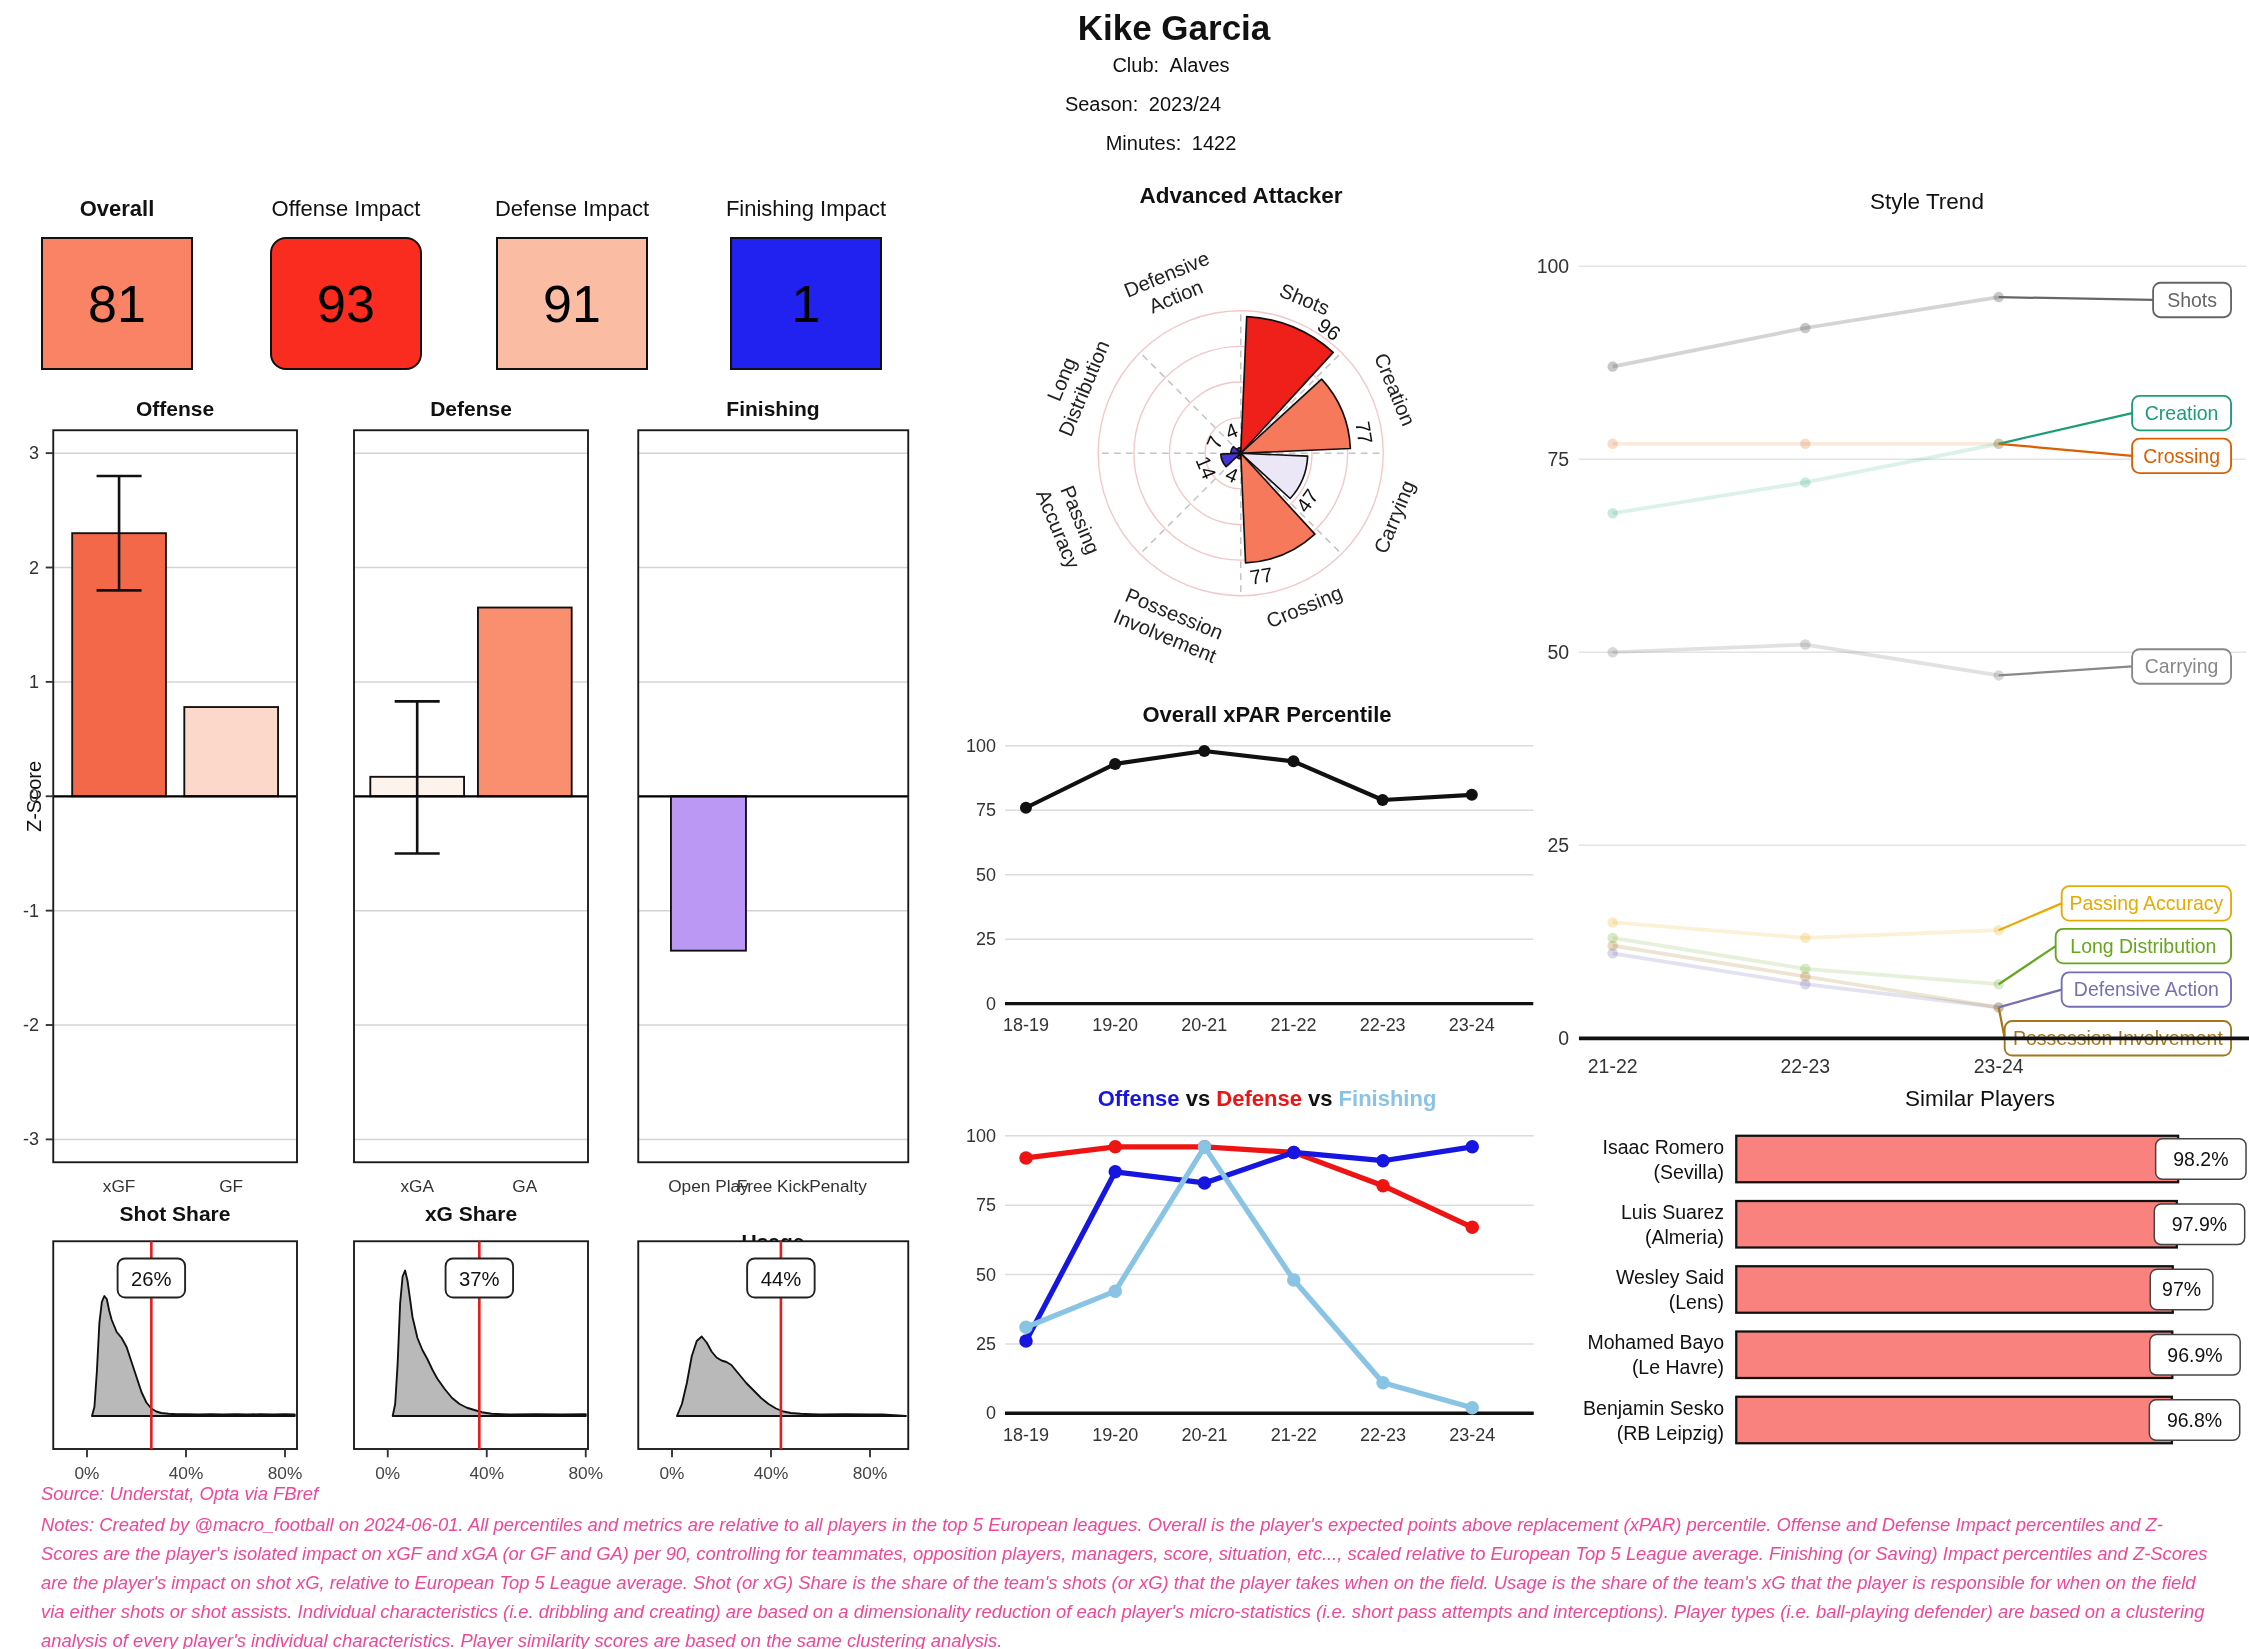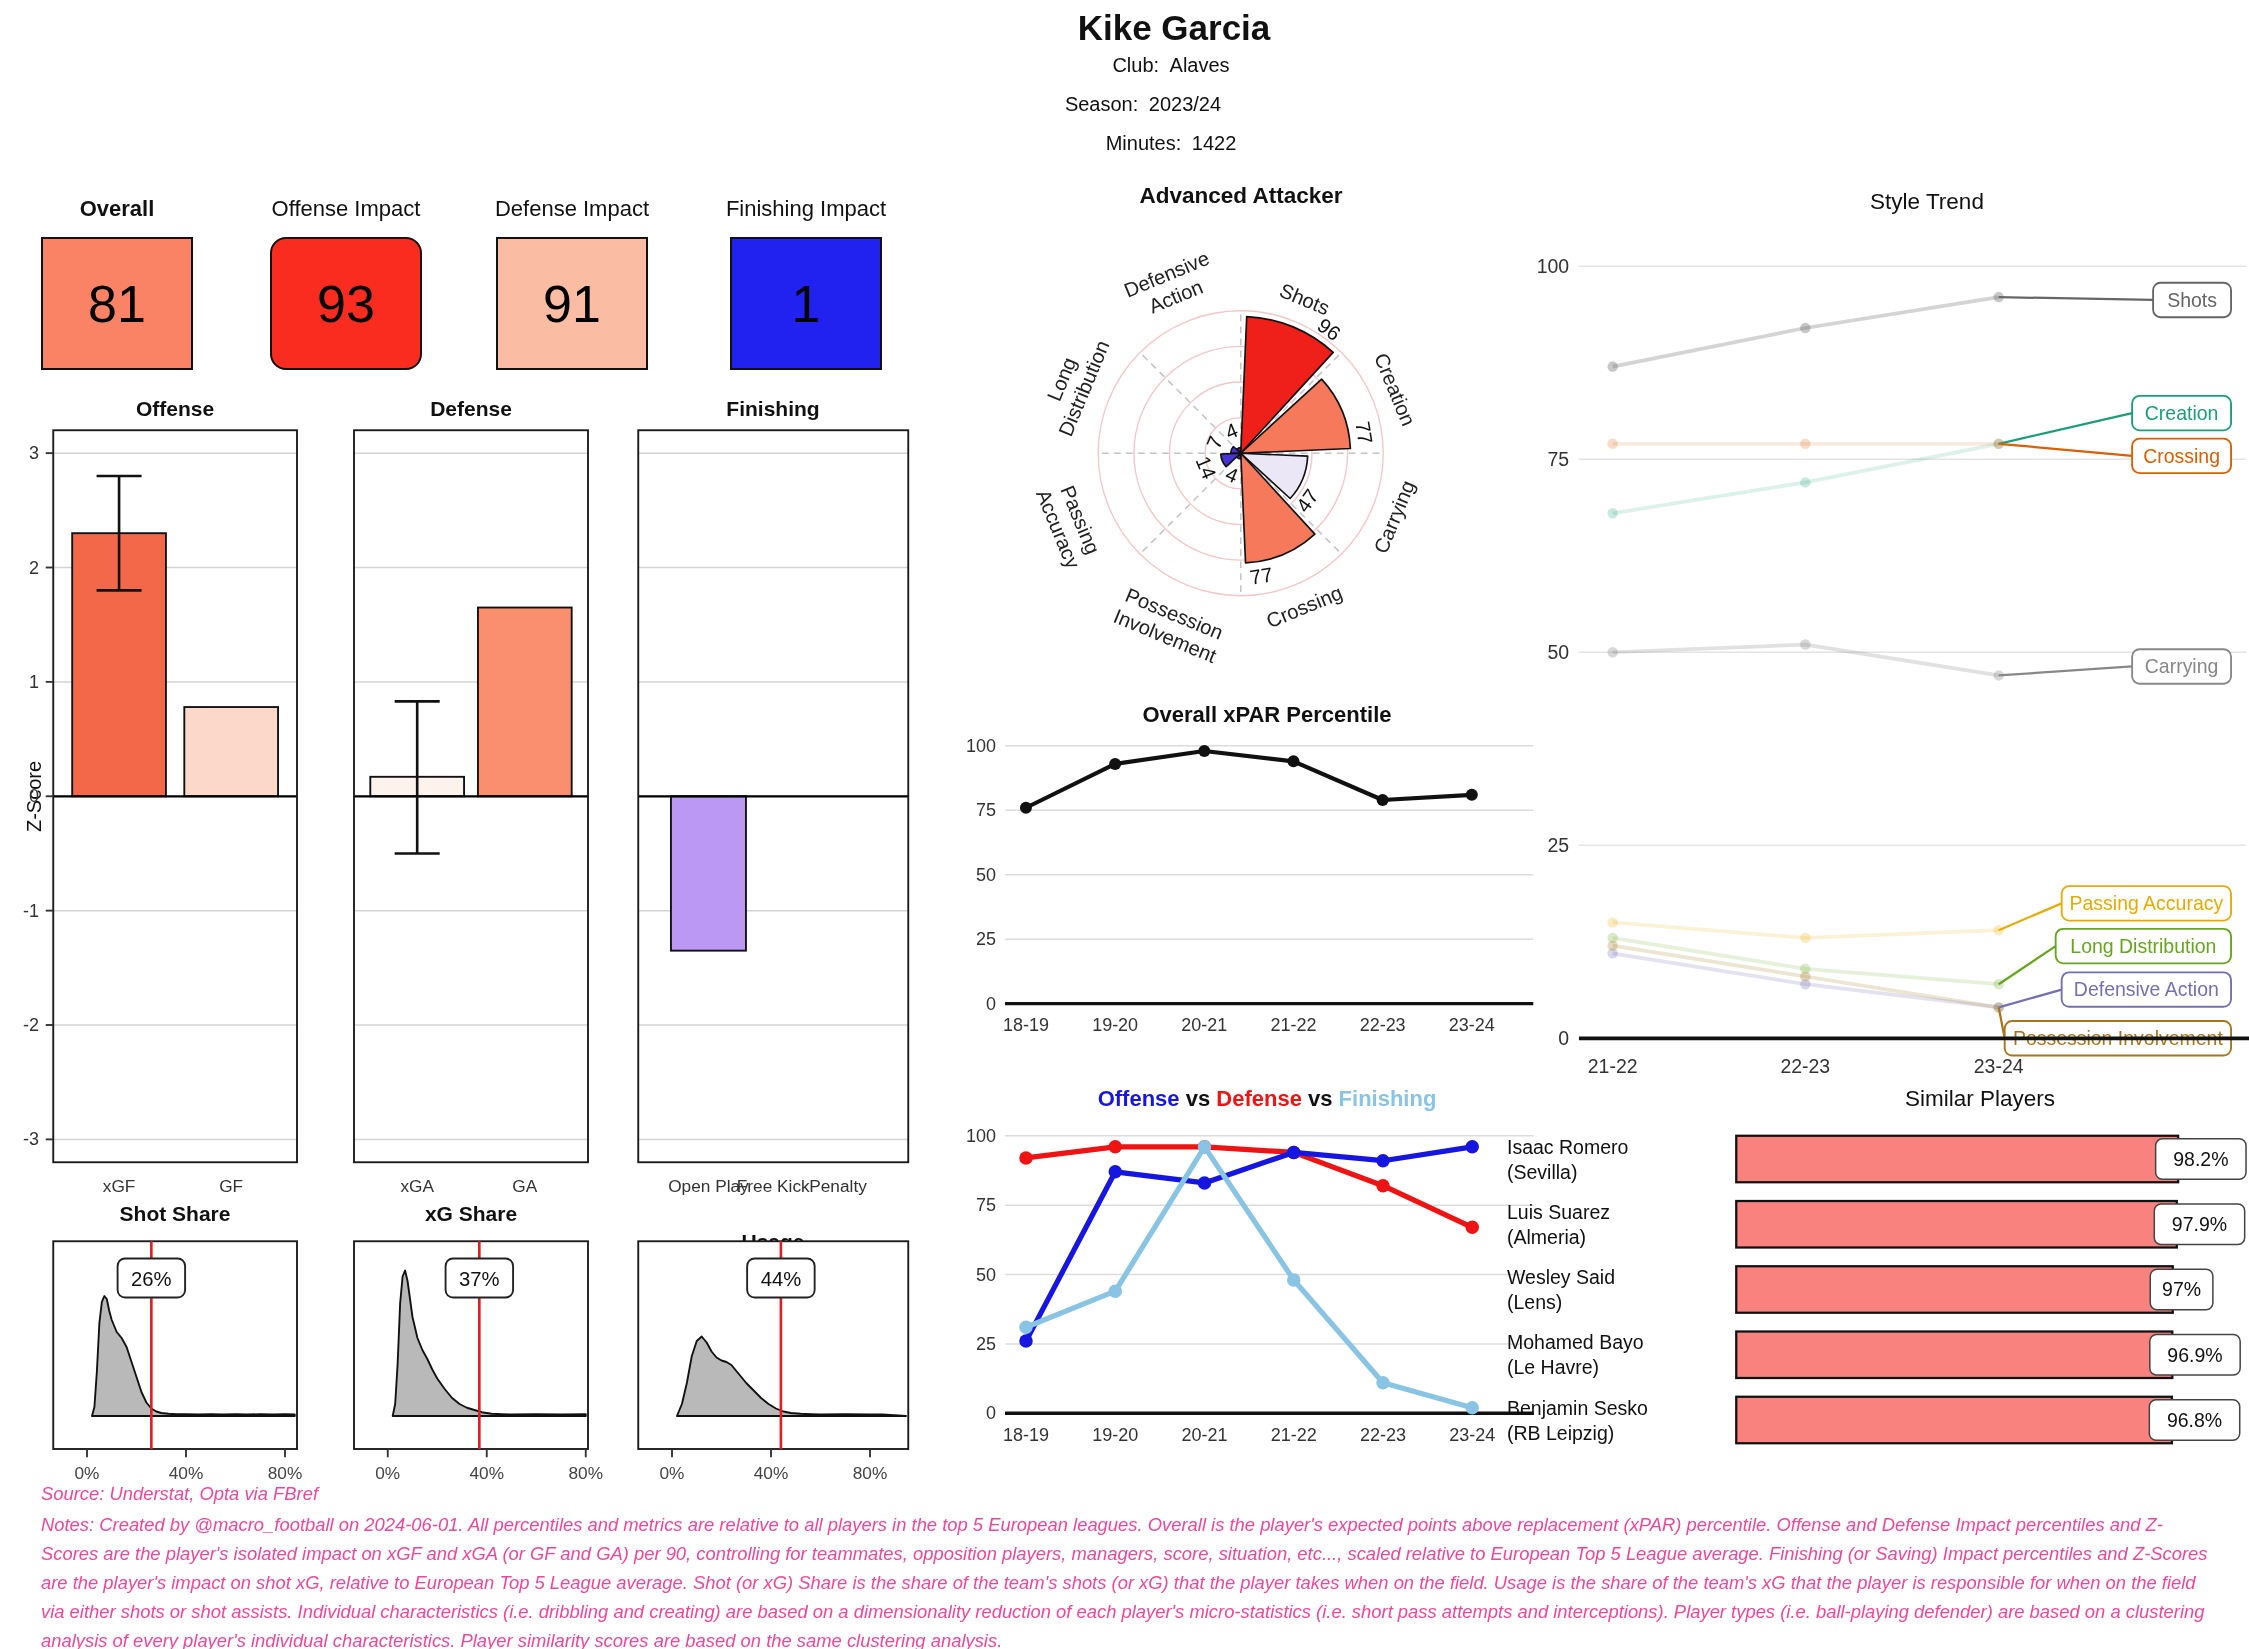--- a/index.html
+++ b/index.html
@@ -9,21 +9,21 @@
   .card-label{font-size:22px;text-align:center;width:180px;transform:translateX(-50%);}
   .impact-card{width:148px;height:129px;border:2.2px solid #111;display:flex;align-items:center;justify-content:center;transform:translateX(-50%);}
   .impact-card .val{font-size:52px;color:#000;}
   .chart-title{font-size:21px;font-weight:bold;transform:translateX(-50%);white-space:nowrap;}
   .chart-title.light{font-weight:normal;font-size:22.5px;}
   svg{position:absolute;overflow:visible;}
   svg text{font-family:"Liberation Sans",sans-serif;}
   .hdr-line{font-size:20px;text-align:center;transform:translateX(-50%);white-space:nowrap;}
   .hdr-line .lbl{margin-right:10.5px;}
   .notes{font-style:italic;font-size:18.4px;line-height:29px;color:#ec4899;}
-  .player-row{position:absolute;width:217px;text-align:left;font-size:19.5px;line-height:25px;}
+  .player-row{position:absolute;width:217px;text-align:right;font-size:19.5px;line-height:25px;}
 </style>
 </head>
 <body>
 
 <div>
 
   <div class="abs ctr" style="left:1174px;top:7.5px;font-size:35px;font-weight:bold;">Kike Garcia</div>
   <div class="abs hdr-line" style="left:1171px;top:54px;"><span class="lbl">Club:</span><span>Alaves</span></div>
   <div class="abs hdr-line" style="left:1143px;top:93px;"><span class="lbl">Season:</span><span>2023/24</span></div>
   <div class="abs hdr-line" style="left:1171px;top:132px;"><span class="lbl">Minutes:</span><span>1422</span></div>

